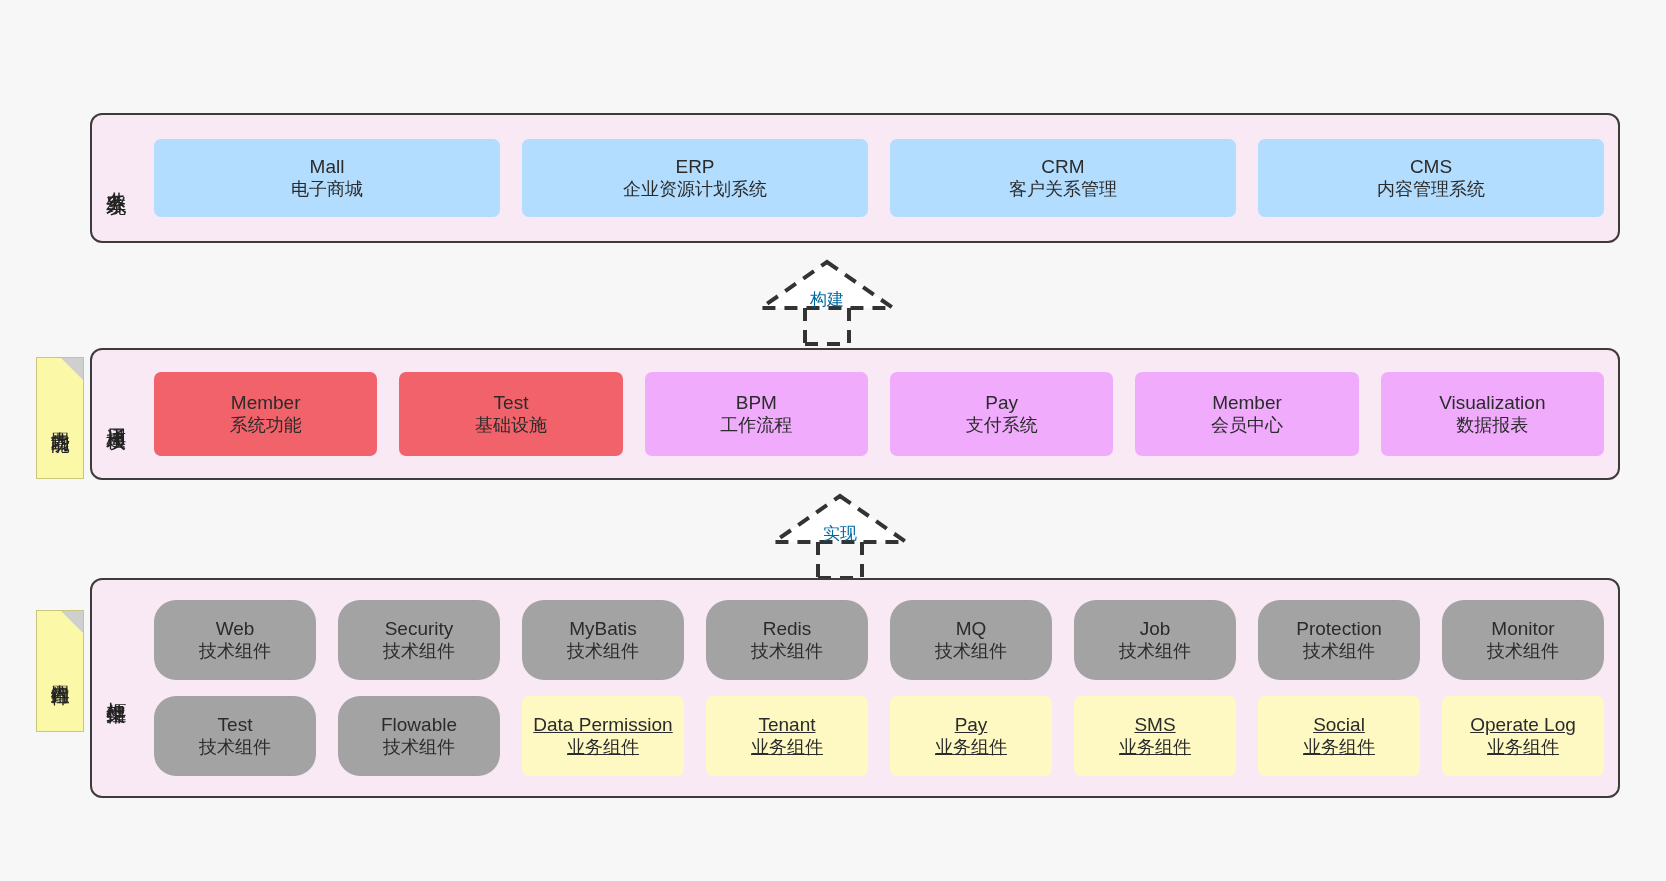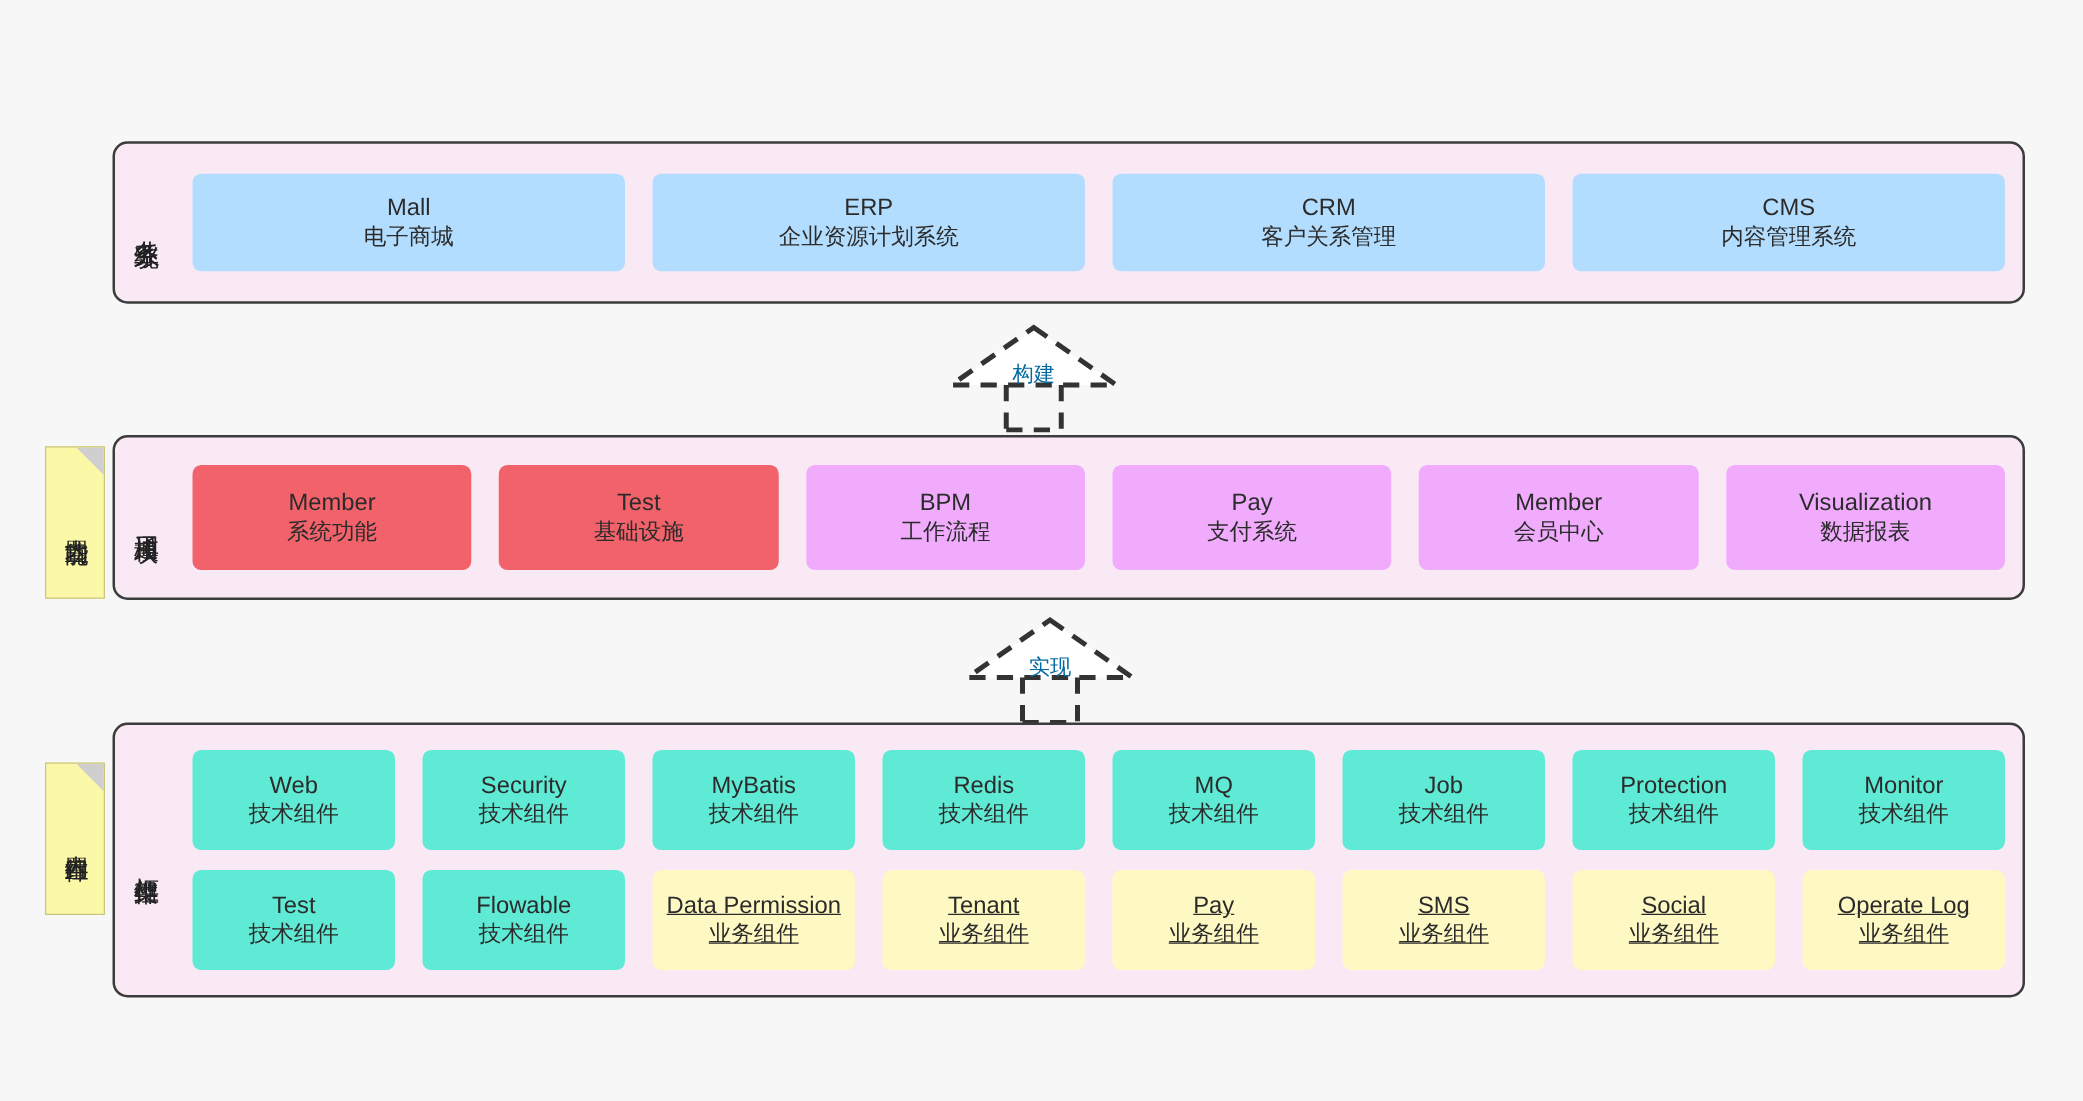--- a/index.html
+++ b/index.html
@@ -66,21 +66,21 @@
     color: #2b2b2b;
     line-height: 1.22;
     padding: 4px 6px;
   }
   .node .t1 { font-size: 19px; }
   .node .t2 { font-size: 18px; }
 
   .blue        { background: #b3ddff; }
   .red         { background: #f2626a; }
   .pink        { background: #f0abfc; }
-  .green       { background: #5eead4; }
+  .green       { background: #a3a3a3; border-radius: 22px; }
   .lightgreen  { background: #fef9c3; text-decoration: underline; }
 
   .h-biz  { height: 78px; }
   .h-mod  { height: 84px; }
   .h-comp { height: 80px; }
 
   
   .note {
     position: absolute;
     background: #fbf8a8;

